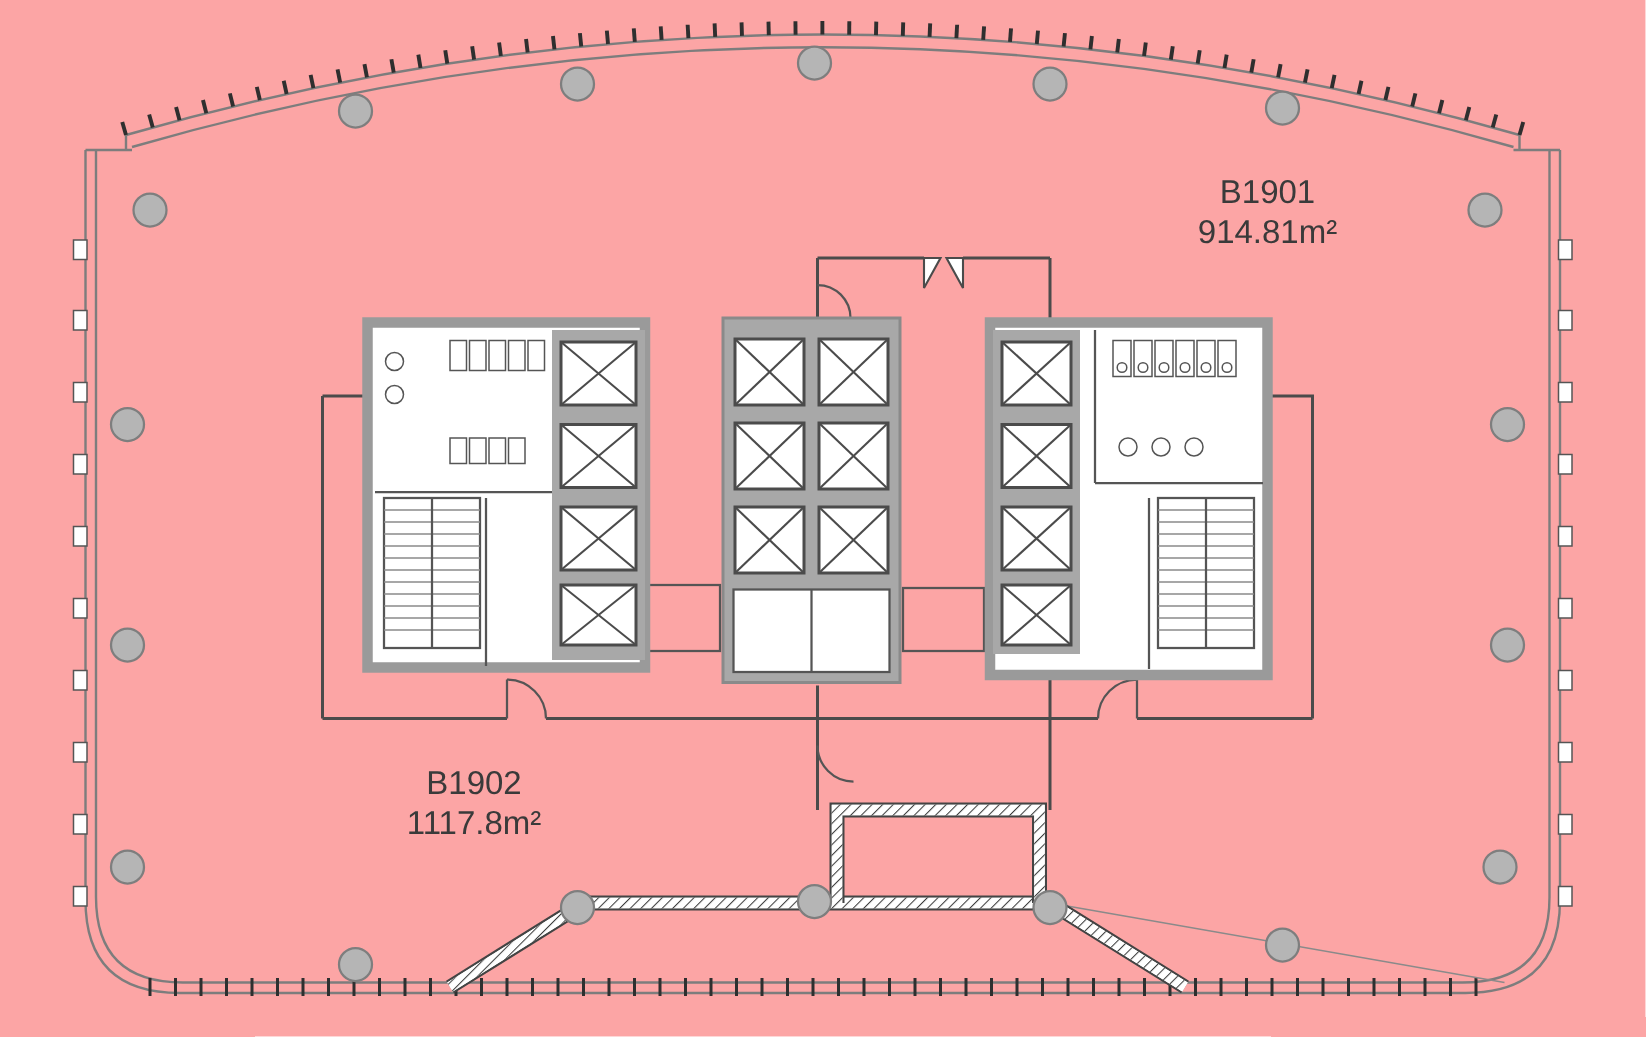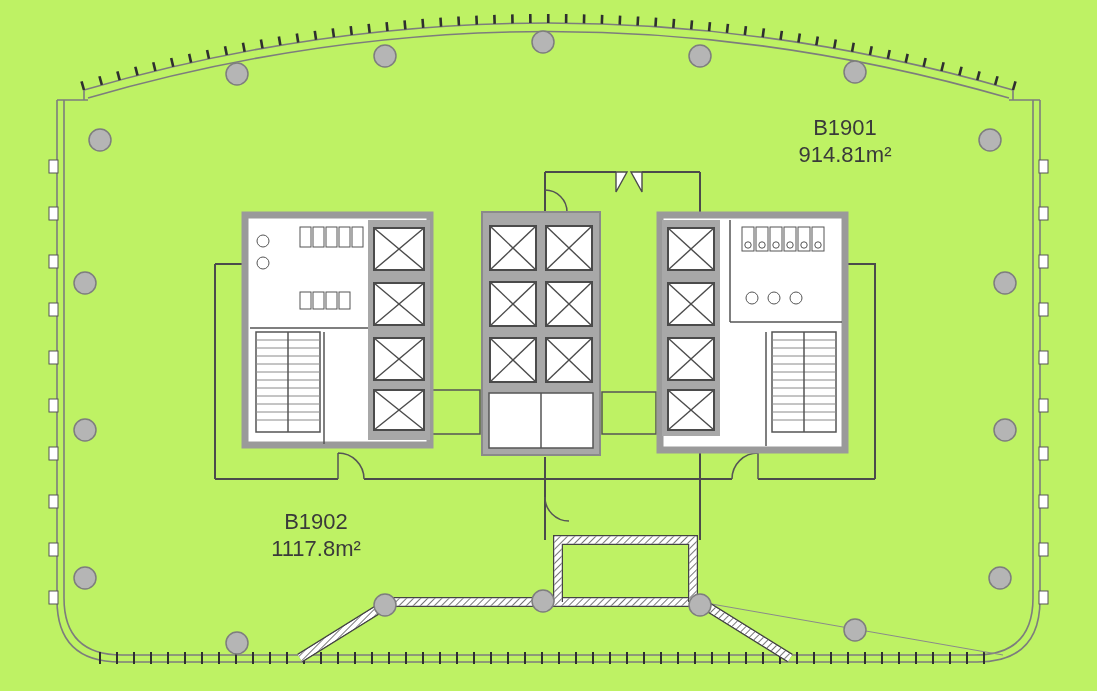--- a/index.html
+++ b/index.html
@@ -1,16 +1,16 @@
 <!DOCTYPE html>
 <html><head>
 <meta charset="utf-8">
 <style>
   html,body{margin:0;padding:0;background:#ffffff;}
-  #stage{position:relative;width:1097px;height:691px;background:#bef264;overflow:hidden;
+  #stage{position:relative;width:1097px;height:691px;background:#fca5a5;overflow:hidden;
          font-family:"Liberation Sans",sans-serif;}
   svg{display:block;width:100%;height:100%;}
   .thin{stroke:#7d7d7d;stroke-width:1.6;fill:none;}
   .w1{stroke:#8a8a8a;stroke-width:1;fill:none;}
   .w15{stroke:#555555;stroke-width:1.5;fill:none;}
   .w2{stroke:#4b4b4b;stroke-width:2;fill:none;}
   .lbl{font-family:"Liberation Sans",sans-serif;font-size:22px;fill:#3a3a3a;text-anchor:middle;}
 </style>
 </head>
 <body>

